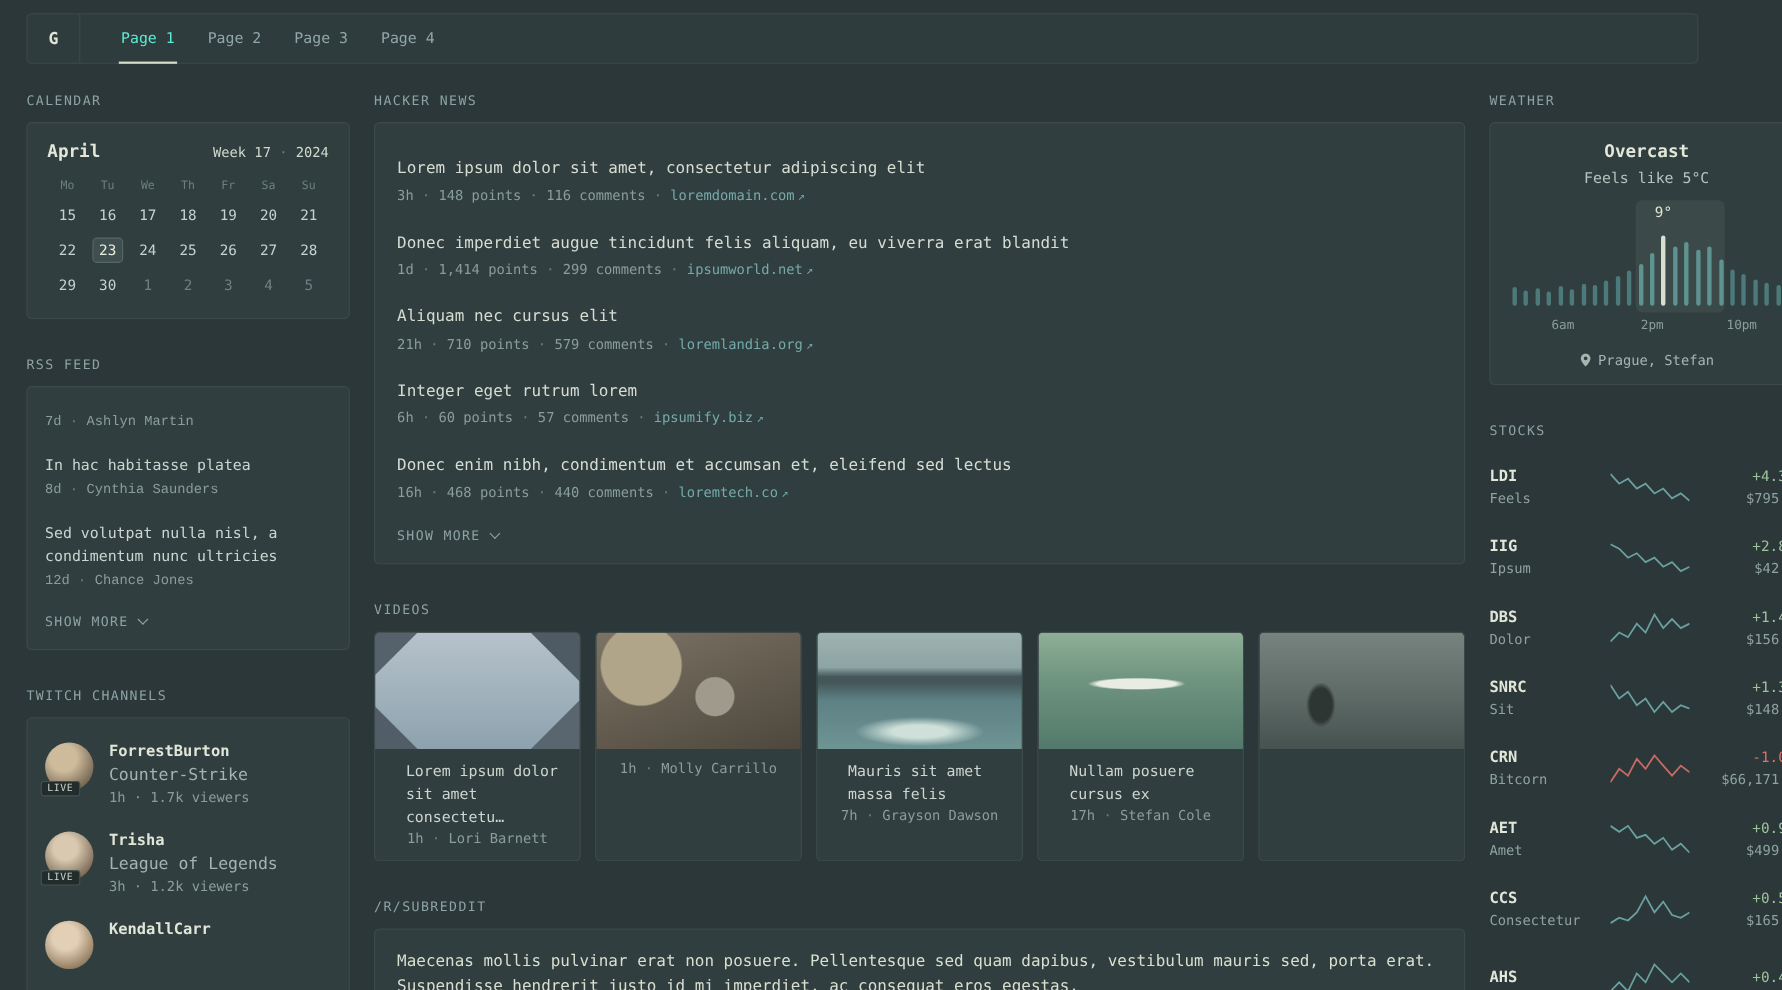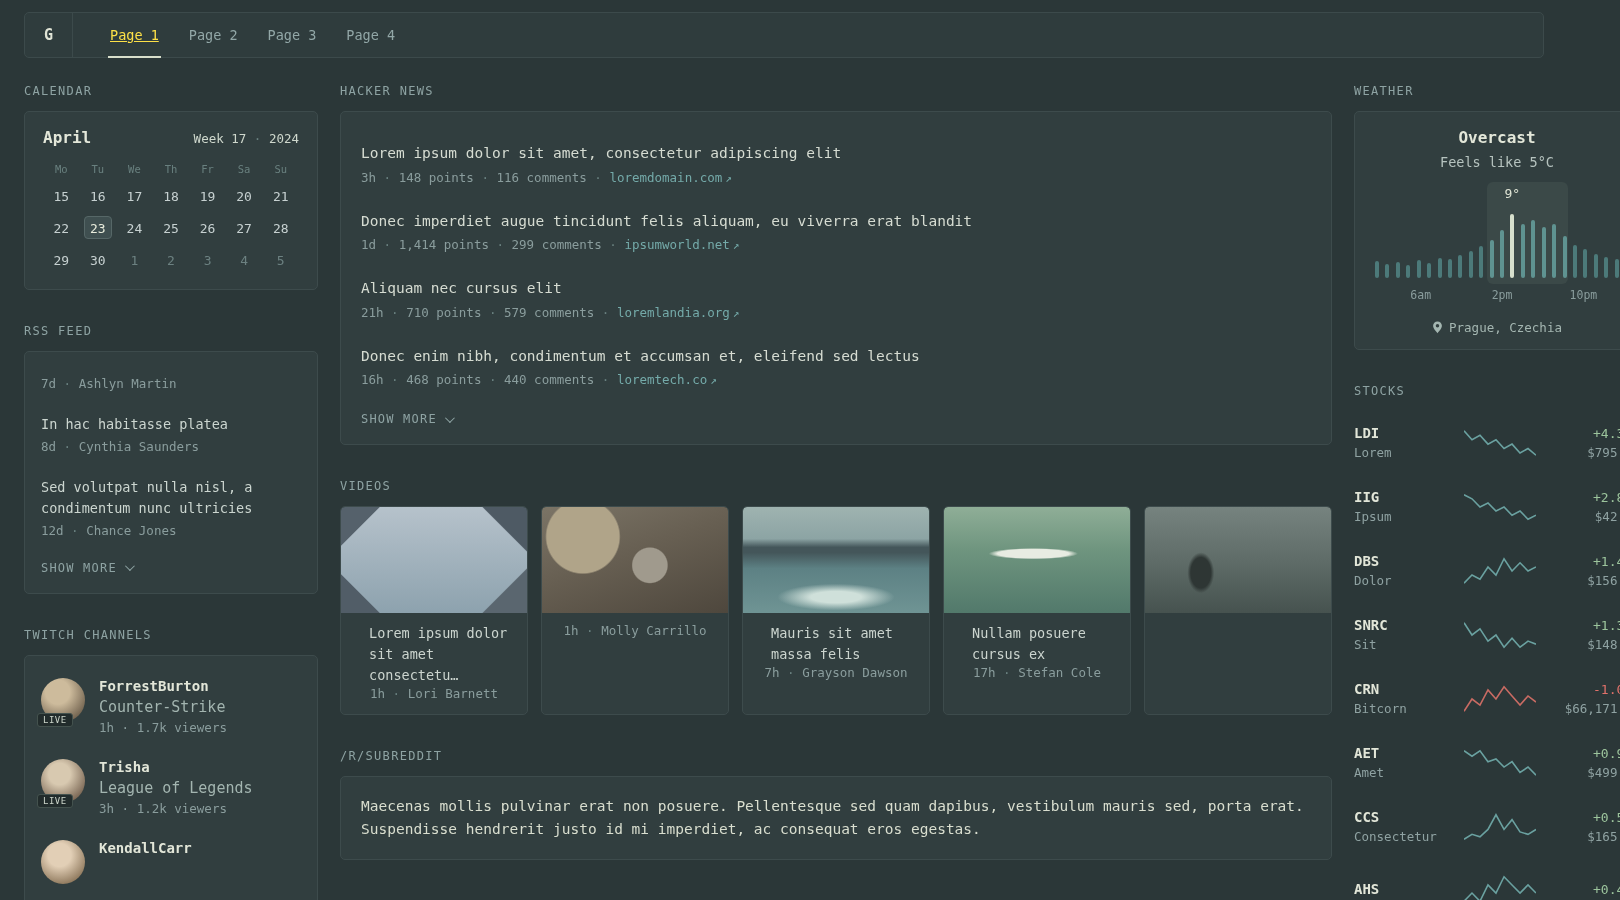--- a/index.html
+++ b/index.html
@@ -21,21 +21,21 @@
   .logo {
     width:48px; display:flex; align-items:center; justify-content:center;
     color:#e0e4d6; font-weight:bold; font-size:15px;
     border-right:1px solid #3c4a4b; cursor:pointer;
   }
   .tabs { display:flex; padding-left:22px; }
   .tab {
     display:flex; align-items:center; padding:0 15px; position:relative;
     color:#92a7a7; font-size:13.5px; cursor:pointer; text-decoration:none;
   }
-  .tab.active { color:#fde047;text-decoration:underline; }
+  .tab.active { color:#5eead4; }
   .tab.active::after {
     content:""; position:absolute; left:13px; right:13px; bottom:-1px;
     height:2px; background:#d8decb;
   }
 
   
   .columns { display:grid; grid-template-columns:294px 1fr 286px; gap:22px; }
   .widget { margin-bottom:34px; }
   .widget-title {
     font-size:12px; font-weight:normal; color:#8ea3a3;
@@ -71,21 +71,21 @@
     width:28px; height:23px; line-height:23px; text-align:center;
     font-size:13px; color:#c7d1d1; border-radius:4px; border:1px solid transparent;
   }
   .day.selected { background:#3f4f50; border-color:#566767; color:#e8ecdc; }
   .day.muted { color:#6c8181; }
 
   
   .rss-card { padding:8px 16px 2px; }
   .rss-item { display:block; padding:12px 0 11px; cursor:pointer; text-decoration:none; }
   .rss-title { color:#ccd6d0; font-size:13.5px; line-height:1.55; }
-  .rss-item .meta { margin-top:4px; }
+  .rss-item .meta { margin-top:4px;font-family:Liberation Mono, monospace; }
 
   
   .twitch-card { padding:10px 16px; }
   .tw-row { display:flex; gap:14px; padding:12px 0; cursor:pointer; }
   .tw-avatar-wrap { position:relative; width:44px; height:44px; flex:0 0 44px; }
   .tw-avatar { width:44px; height:44px; border-radius:50%; }
   .av-0 { background:radial-gradient(circle at 38% 32%, #cdbb9c 0 30%, #6e5f4c 80%); }
   .av-1 { background:radial-gradient(circle at 42% 34%, #d8c9b0 0 28%, #74604e 80%); }
   .av-2 { background:radial-gradient(circle at 42% 34%, #e2cfb6 0 30%, #8a7458 80%); }
   .live-badge {
@@ -299,20 +299,24 @@
                 <div class="hn-title">Lorem ipsum dolor sit amet, consectetur adipiscing elit</div>
                 <div class="meta"><span>3h</span><span class="sep"> · </span><span>148 points</span><span class="sep"> · </span><span>116 comments</span><span class="sep"> · </span><span class="link">loremdomain.com<span class="arrow">↗</span></span></div>
               </a>
               <a class="hn-item">
                 <div class="hn-title">Donec imperdiet augue tincidunt felis aliquam, eu viverra erat blandit</div>
                 <div class="meta"><span>1d</span><span class="sep"> · </span><span>1,414 points</span><span class="sep"> · </span><span>299 comments</span><span class="sep"> · </span><span class="link">ipsumworld.net<span class="arrow">↗</span></span></div>
               </a>
               <a class="hn-item">
                 <div class="hn-title">Aliquam nec cursus elit</div>
                 <div class="meta"><span>21h</span><span class="sep"> · </span><span>710 points</span><span class="sep"> · </span><span>579 comments</span><span class="sep"> · </span><span class="link">loremlandia.org<span class="arrow">↗</span></span></div>
+              </a>
+              <a class="hn-item">
+                <div class="hn-title">Integer eget rutrum lorem</div>
+                <div class="meta"><span>6h</span><span class="sep"> · </span><span>60 points</span><span class="sep"> · </span><span>57 comments</span><span class="sep"> · </span><span class="link">ipsumify.biz<span class="arrow">↗</span></span></div>
               </a>
               <a class="hn-item">
                 <div class="hn-title">Donec enim nibh, condimentum et accumsan et, eleifend sed lectus</div>
                 <div class="meta"><span>16h</span><span class="sep"> · </span><span>468 points</span><span class="sep"> · </span><span>440 comments</span><span class="sep"> · </span><span class="link">loremtech.co<span class="arrow">↗</span></span></div>
               </a>
             </div>
           <div class="show-more">
             <span>SHOW MORE</span>
             <span class="chev"></span>
           </div>
@@ -404,32 +408,32 @@
           </div>
           <div class="w-ticks" id="weather-ticks">
               <span class="wtick" style="left: 18.75%;">6am</span>
               <span class="wtick" style="left: 52.0833%;">2pm</span>
               <span class="wtick" style="left: 85.4167%;">10pm</span>
             </div>
           <div class="w-loc">
             <svg width="11" height="13" viewBox="0 0 12 14">
                 <path d="M6 0.5 C3.2 0.5 1.2 2.6 1.2 5.2 C1.2 8.6 6 13.2 6 13.2 S10.8 8.6 10.8 5.2 C10.8 2.6 8.8 0.5 6 0.5 Z M6 7 A1.9 1.9 0 1 1 6 3.2 A1.9 1.9 0 0 1 6 7 Z" fill="#a4b6b1"></path>
               </svg>
-            <span>Prague, Czechia</span>
+            <span>Prague, Stefan</span>
           </div>
         </div>
       </section>
 
       <section class="widget">
         <h2 class="widget-title">STOCKS</h2>
         <div id="stocks-list">
             <a class="stock-row">
               <div class="stock-left">
                 <div class="stock-sym">LDI</div>
-                <div class="stock-name">Lorem</div>
+                <div class="stock-name">Feels</div>
               </div>
               <svg viewBox="0 0 100 34" preserveAspectRatio="none" class="spark up">
                 <polyline points="0.0,4.0 11.1,13.5 22.2,8.7 33.3,18.2 44.4,13.5 55.6,22.9 66.7,18.2 77.8,27.6 88.9,22.9 100.0,30.0"></polyline>
               </svg>
               <div class="stock-right">
                 <div class="stock-pct up">+4.35%</div>
                 <div class="stock-price">$795.18</div>
               </div>
             </a>
             <a class="stock-row">

